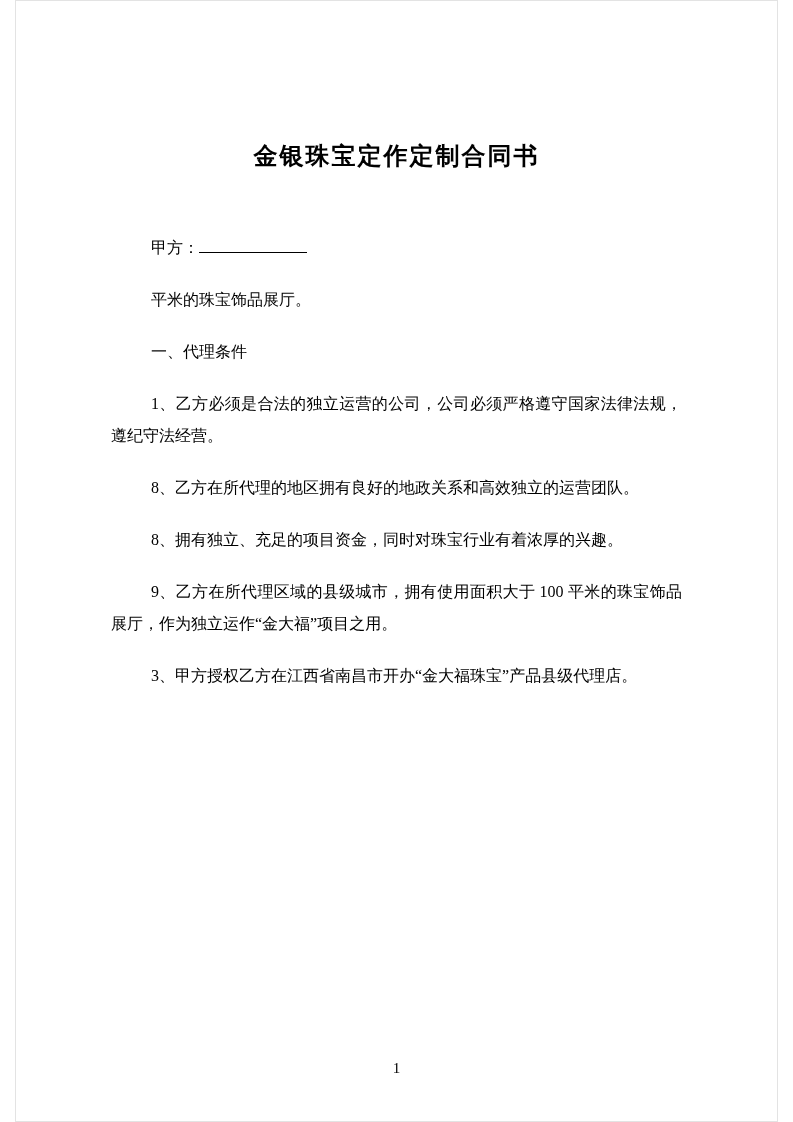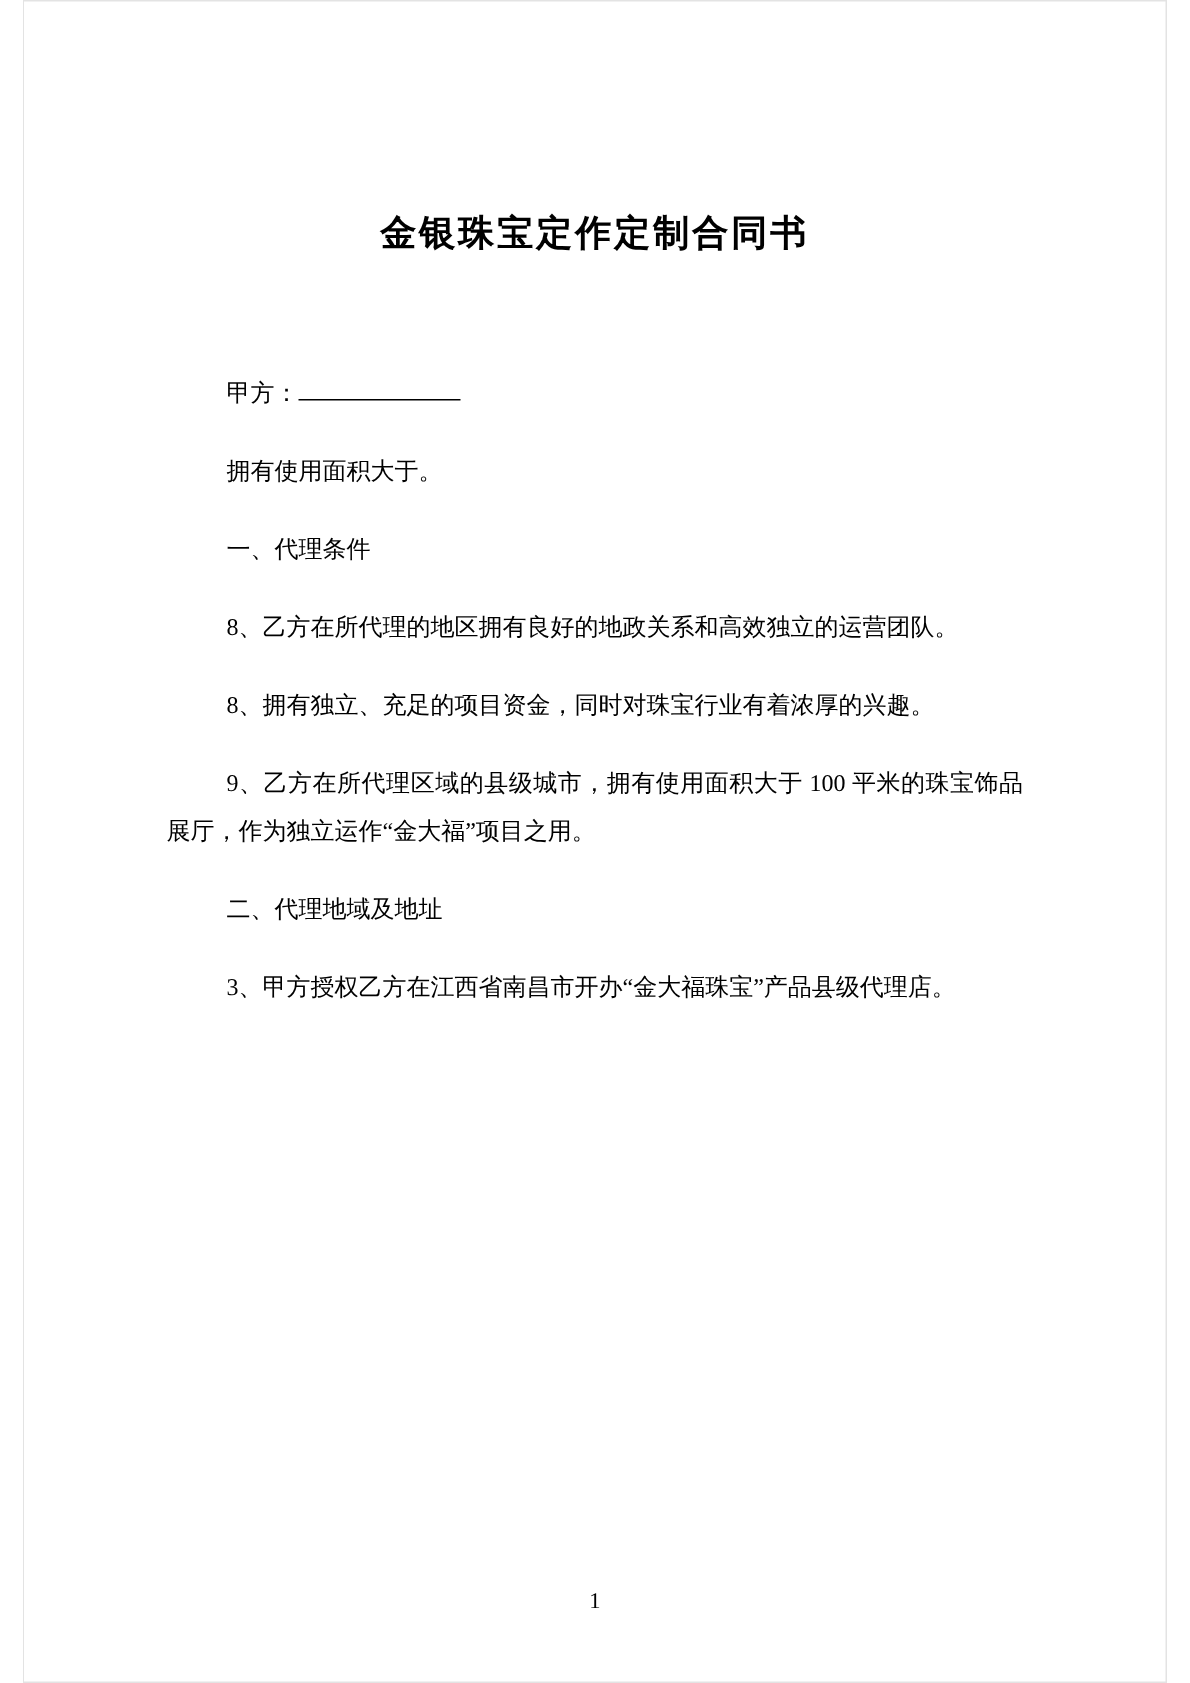--- a/index.html
+++ b/index.html
@@ -26,21 +26,21 @@
     padding-top: 140px;
     font-family: "Liberation Sans", "DejaVu Sans", sans-serif;
     font-size: 24px;
     line-height: 32px;
     letter-spacing: 2px;
     font-weight: bold;
     text-align: center;
     color: #000000;
   }
   .party-block {
-    margin-top: 75px;
+    margin-top: 60px;
   }
   .para {
     margin: 0 0 20px 0;
     font-size: 16px;
     line-height: 32px;
     text-indent: 2.5em;
     text-align: justify;
     color: #000000;
   }
   .party-line {
@@ -71,33 +71,33 @@
   <div class="content">
 
     <h1 class="doc-title">金银珠宝定作定制合同书</h1>
 
     <div class="party-block">
       <p class="para party-line">
         <span>甲方：</span><span class="blank"></span>
       </p>
     </div>
 
-    <p class="para">拥有使用面积大于。</p>
+    <p class="para">平米的珠宝饰品展厅。</p>
 
 
     <p class="para">一、代理条件</p>
 
+    <p class="para">1、乙方必须是合法的独立运营的公司，公司必须严格遵守国家法律法规，遵纪守法经营。</p>
 
     <p class="para">8、乙方在所代理的地区拥有良好的地政关系和高效独立的运营团队。</p>
 
     <p class="para">8、拥有独立、充足的项目资金，同时对珠宝行业有着浓厚的兴趣。</p>
 
     <p class="para">9、乙方在所代理区域的县级城市，拥有使用面积大于 100 平米的珠宝饰品展厅，作为独立运作“金大福”项目之用。</p>
 
-    <p class="para">二、代理地域及地址</p>
 
 
     <p class="para">3、甲方授权乙方在江西省南昌市开办“金大福珠宝”产品县级代理店。</p>
 
   </div>
 
   <div class="page-number">1</div>
 </div>
 
 </body></html>

